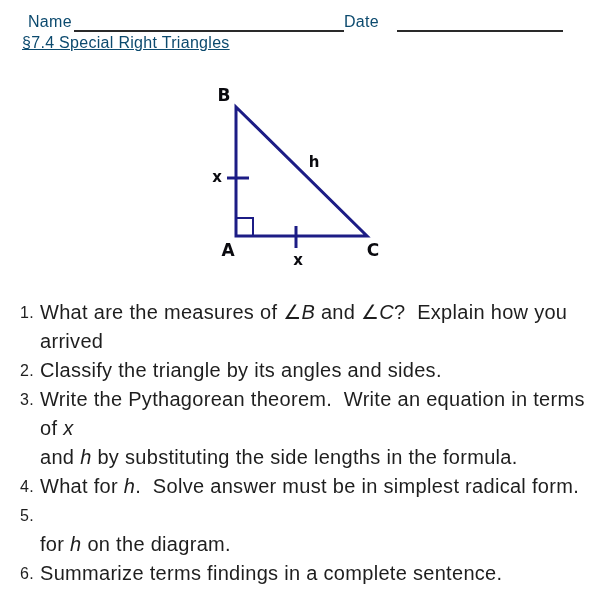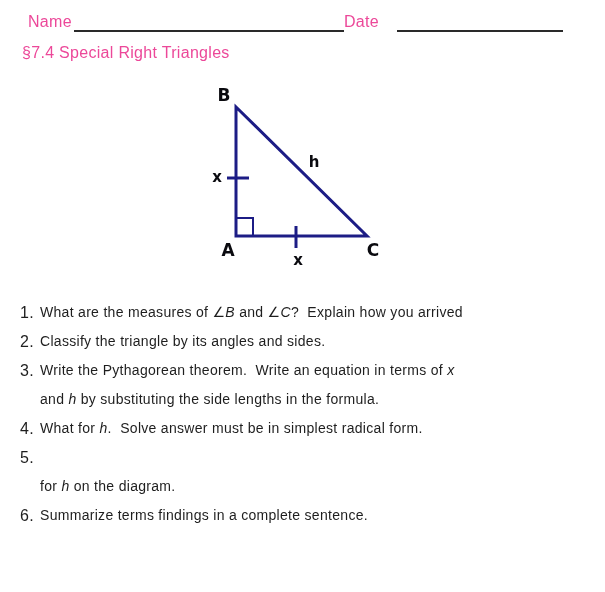--- a/index.html
+++ b/index.html
@@ -16,33 +16,33 @@
     position: relative;
     width: 605px;
     height: 592px;
     background: #ffffff;
   }
   
   .hdr-text {
     position: absolute;
     font-size: 16px;
     letter-spacing: 0.3px;
-    color: #ec4899;
+    color: #0c4a6e;
     white-space: nowrap;
   }
   .blank-line {
     position: absolute;
     height: 16px;
     border-bottom: 2px solid #2a2a2a;
   }
   #name-label  { left: 28px;  top: 13px; }
   #name-blank  { left: 74px;  top: 14px; width: 270px; }
   #date-label  { left: 344px; top: 13px; }
   #date-blank  { left: 397px; top: 14px; width: 166px; }
-  #subtitle    { left: 22px;  top: 44px; }
+  #subtitle    { left: 22px;  top: 34px; text-decoration: underline; }
 
   
   #diagram-svg {
     position: absolute;
     left: 0; top: 0;
     width: 605px; height: 592px;
   }
   .vertex-label {
     font-family: "DejaVu Sans", "Liberation Sans", sans-serif;
     font-size: 17px;
@@ -66,21 +66,21 @@
     align-items: flex-start;
   }
   .q-num {
     flex: 0 0 20px;
     font-size: 16px;
     letter-spacing: 0.3px;
     line-height: 29px;
   }
   .q-text {
     flex: 1;
-    font-size: 14px;
+    font-size: 20px;
     letter-spacing: 0.3px;
     line-height: 29px;
     white-space: pre-wrap;
   }
   .ital { font-style: italic; }
 </style>
 </head>
 <body>
 
 <div class="page">

